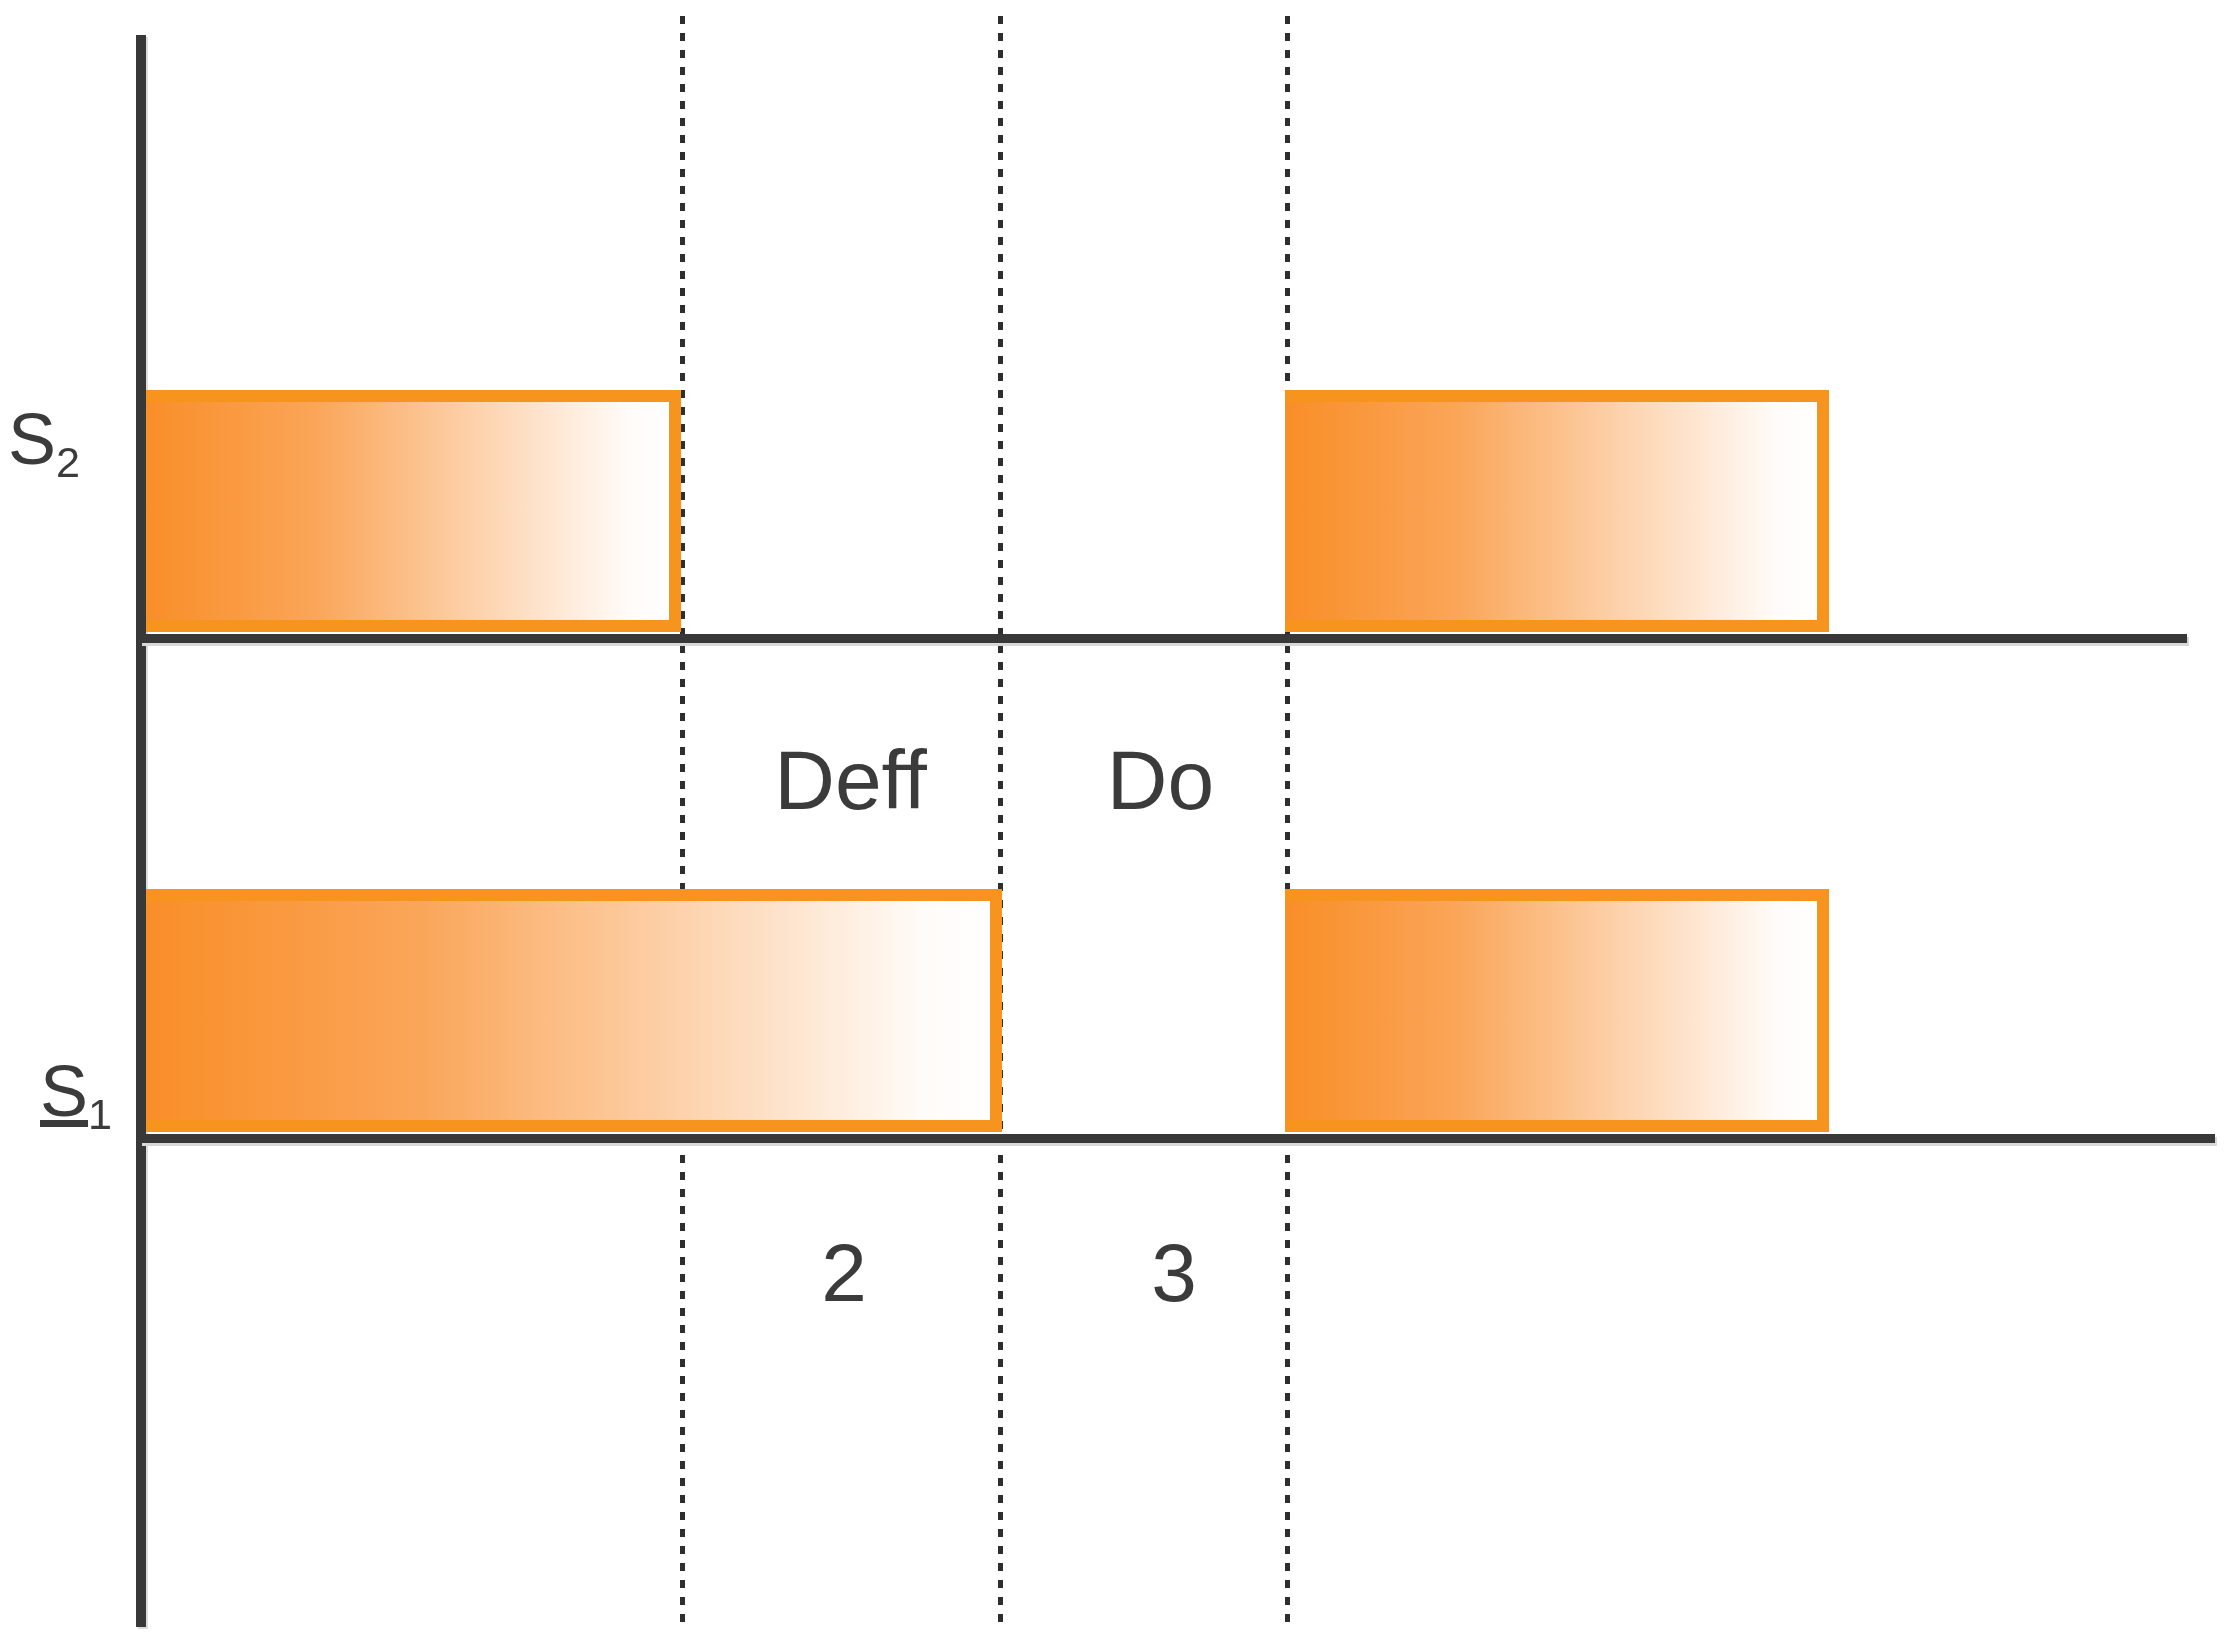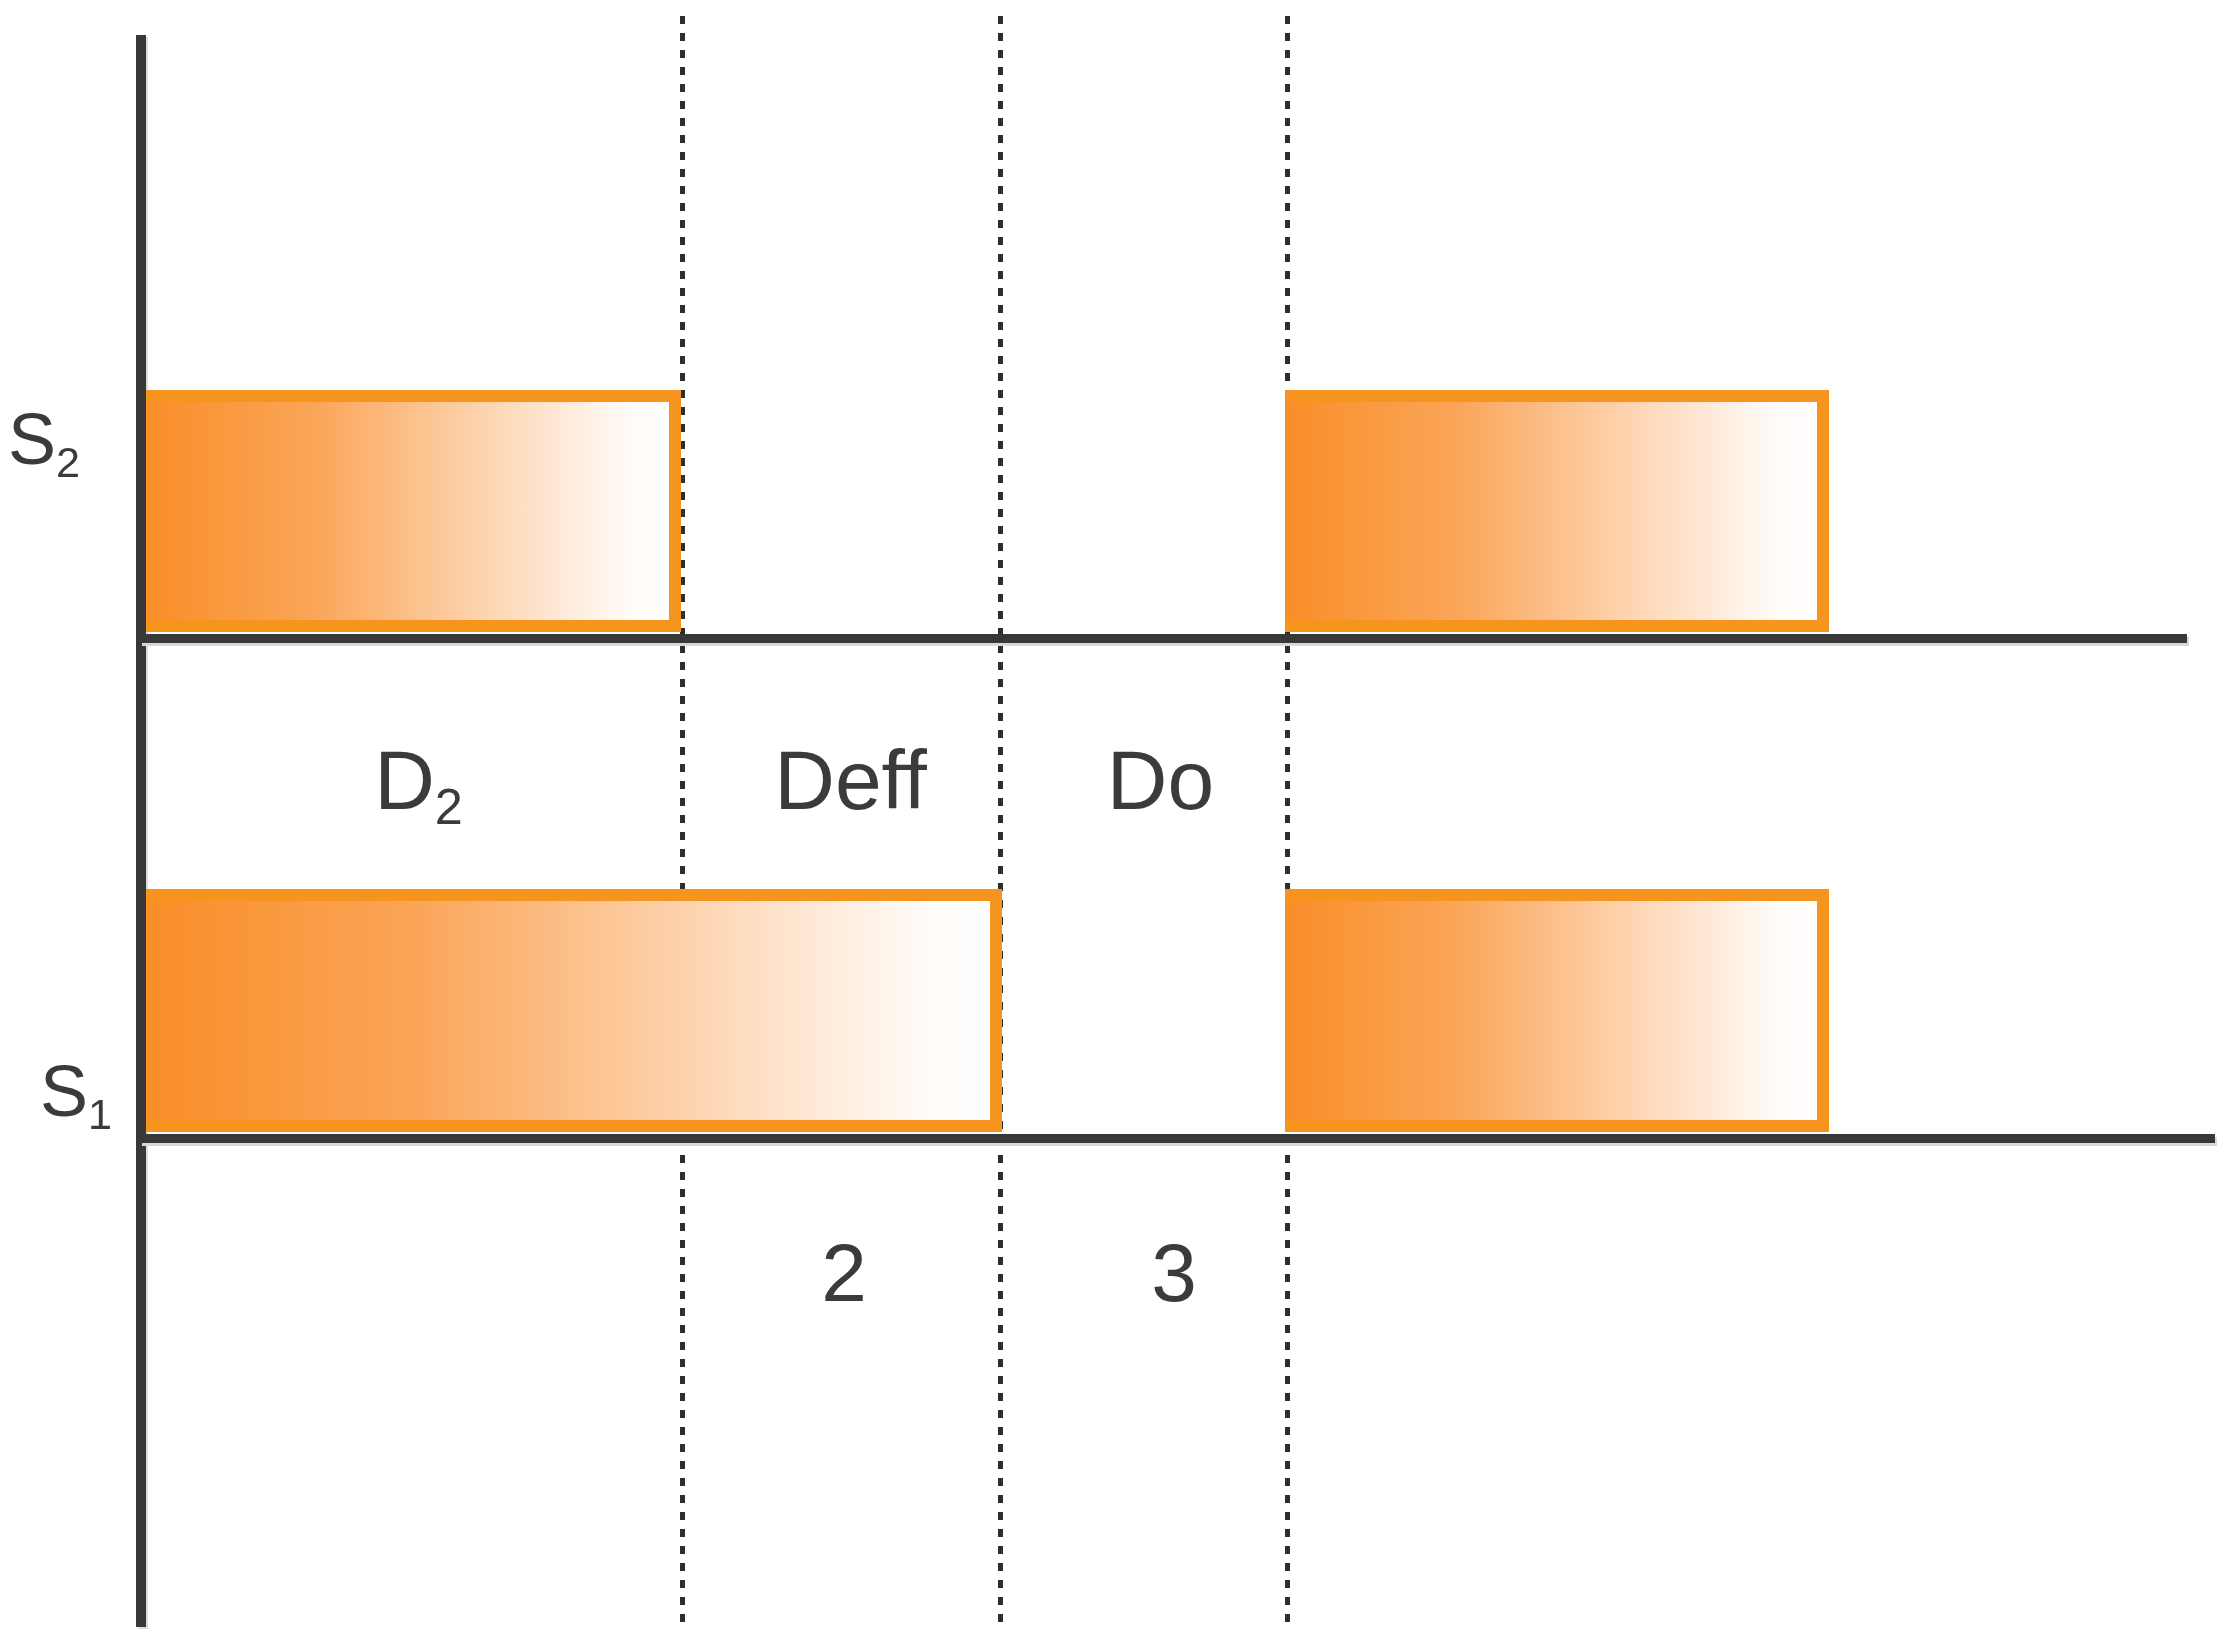--- a/index.html
+++ b/index.html
@@ -71,21 +71,21 @@
   
   .label {
     position: absolute;
     color: #3b3b3b;
     line-height: 1;
     white-space: nowrap;
     z-index: 5;
   }
   .signal-label { font-size: 72px; }
   .signal-s2 { left: 8px;  top: 403px; }
-  .signal-s1 { left: 40px; top: 1055px; }
+  .signal-s1 { left: 40px; top: 1055px; text-decoration: underline; }
   .interval-label {
     font-size: 84px;
     top: 738px;
     width: 279px;
     text-align: center;
   }
   .interval-d2   { left: 279px; }
   .interval-deff { left: 711px; }
   .interval-do   { left: 1021px; }
   .mode-label {
@@ -121,23 +121,20 @@
   <div class="pulse pulse-s1-1"></div>
   <div class="pulse pulse-s1-2"></div>
 
   <div class="label signal-label signal-s2">
     <span>S</span><span class="sub">2</span>
   </div>
   <div class="label signal-label signal-s1">
     <span>S</span><span class="sub">1</span>
   </div>
 
-  <div class="label interval-label interval-d2">
-    <span>D</span><span class="sub">2</span>
-  </div>
   <div class="label interval-label interval-do">Do</div>
   <div class="label interval-label interval-deff">Deff</div>
 
   <div class="label mode-label mode-2">2</div>
   <div class="label mode-label mode-3">3</div>
 
 </div>
 
 
 </body></html>

